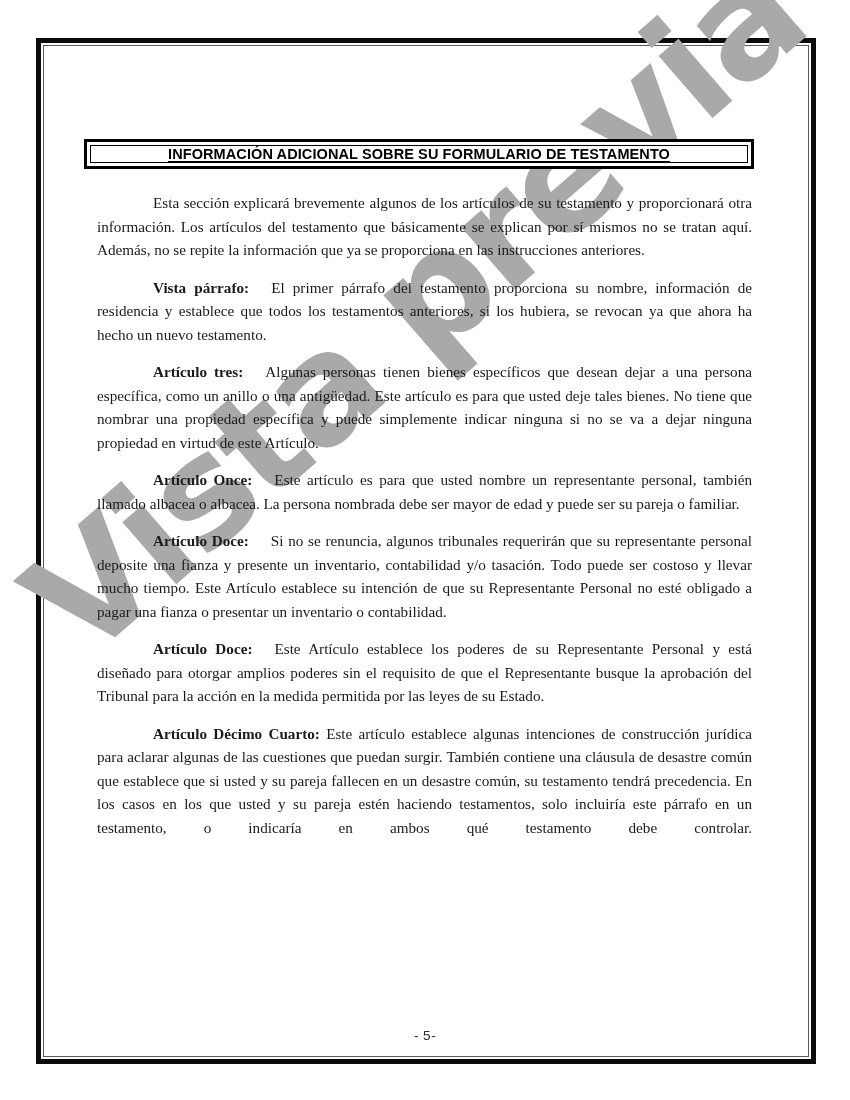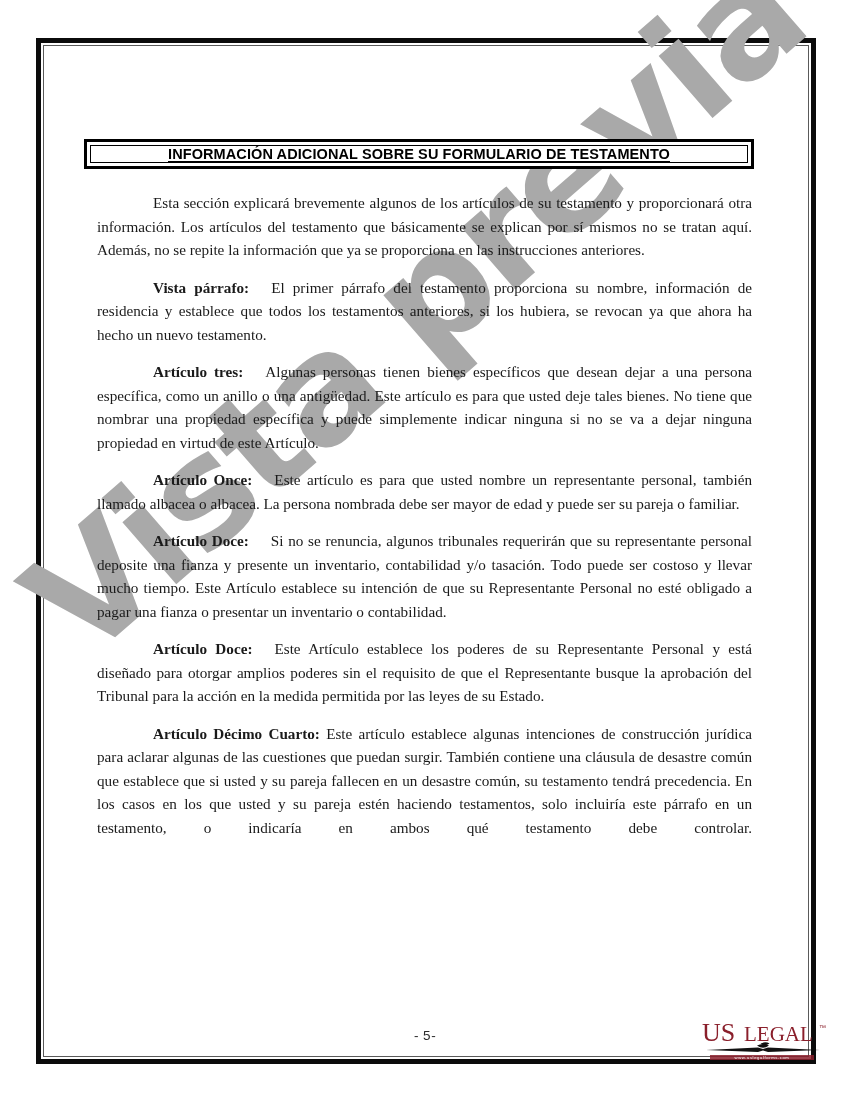--- a/index.html
+++ b/index.html
@@ -224,31 +224,14 @@
       <p class="para last">
         <span class="lead">Artículo Décimo Cuarto:</span>&nbsp;<span>Este artículo establece algunas intenciones de construcción jurídica para aclarar algunas de las cuestiones que puedan surgir. También contiene una cláusula de desastre común que establece que si usted y su pareja fallecen en un desastre común, su testamento tendrá precedencia. En los casos en los que usted y su pareja estén haciendo testamentos, solo incluiría este párrafo en un testamento, o indicaría en ambos qué testamento debe controlar.</span>
       </p>
 
     </div>
 
     <div class="page-number">- 5-</div>
 
   </div>
 
-  <div class="logo">
-    <svg width="132" height="52" viewBox="0 0 132 52" xmlns="http://www.w3.org/2000/svg">
-
-      <text id="logo-us" x="2" y="27" font-family="Liberation Serif, serif" font-size="26" font-weight="400" fill="#8a1f2b" letter-spacing="0">US</text>
-      <text id="logo-legal" x="44" y="27" font-family="Liberation Serif, serif" font-size="21" font-weight="400" fill="#8a1f2b" letter-spacing="0">LEGAL</text>
-      <text id="logo-tm" x="119" y="16" font-family="Liberation Sans, sans-serif" font-size="7" fill="#8a1f2b">™</text>
-
-      <g fill="#111111">
-        <path d="M6 36 L58 33.5 L63 35 L68 33.5 L120 36 L68 38 L63 36.6 L58 38 Z"></path>
-        <path d="M57 31.5 q6 -3.2 12 0 q-6 4.6 -12 0 Z"></path>
-        <path d="M60.5 29.5 q5 -2.4 9 0 q-4.5 3.4 -9 0 Z"></path>
-      </g>
-
-      <rect x="10" y="41" width="104" height="5" fill="#8a1f2b" opacity="0.85"></rect>
-      <text id="logo-tagline" x="62" y="45.3" text-anchor="middle" font-family="Liberation Sans, sans-serif" font-size="4.2" fill="#ffffff" letter-spacing="0.6">www.uslegalforms.com</text>
-    </svg>
-  </div>
 
 </div>
 
 </body></html>

